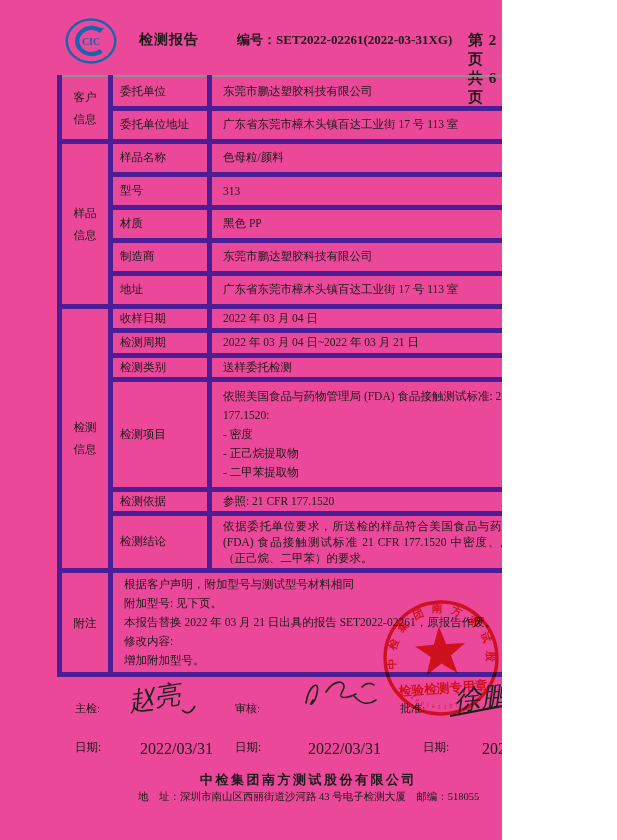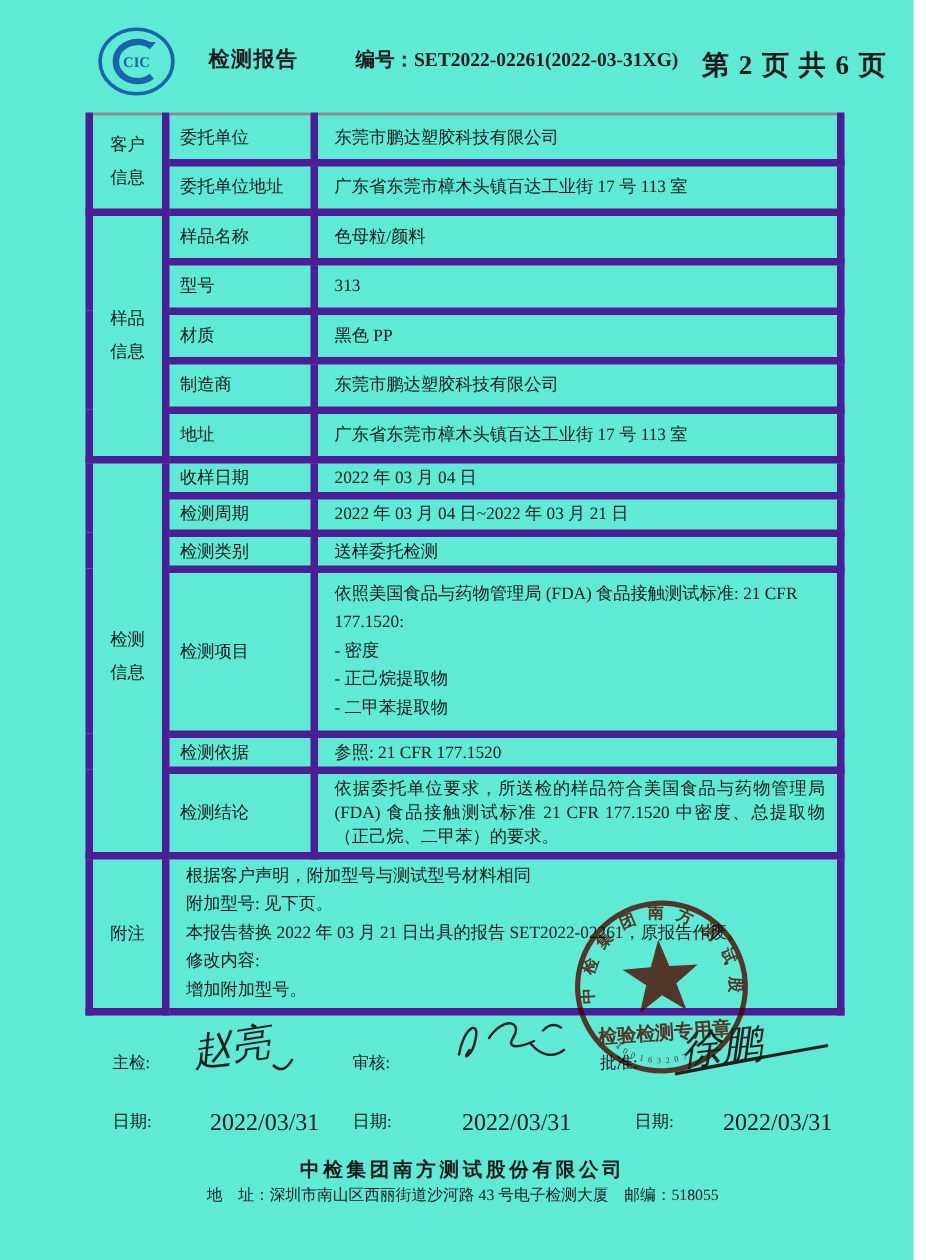--- a/index.html
+++ b/index.html
@@ -3,37 +3,37 @@
 <meta charset="utf-8">
 <style>
   * { margin:0; padding:0; box-sizing:border-box; }
   html,body { background:#ffffff; }
   body {
     font-family:"Liberation Serif","DejaVu Serif",serif;
     color:#1a1a1a;
   }
   .page {
     position:relative;
-    width:609px; height:840px;
-    background:#5eead4;
+    width:502px; height:840px;
+    background:#ec4899;
     overflow:hidden;
   }
   
   .logo { position:absolute; left:63px; top:17px; }
   .doc-title {
     position:absolute; left:139px; top:31px;
     font-size:14px; font-weight:bold; letter-spacing:1px;
   }
   .report-no {
     position:absolute; left:237px; top:31px;
     font-size:13px; font-weight:bold;
   }
   .page-info {
     position:absolute; left:468px; top:31px;
-    font-size:18px; font-weight:bold; letter-spacing:1px;
+    font-size:15px; font-weight:bold; letter-spacing:1px;
   }
   
   table.report {
     position:absolute; left:57px; top:75px;
     width:501px;
     border-collapse:collapse; table-layout:fixed;
     border:2px solid #8f8f8f;
   }
   table.report td {
     border:5px solid #4c1d95;

